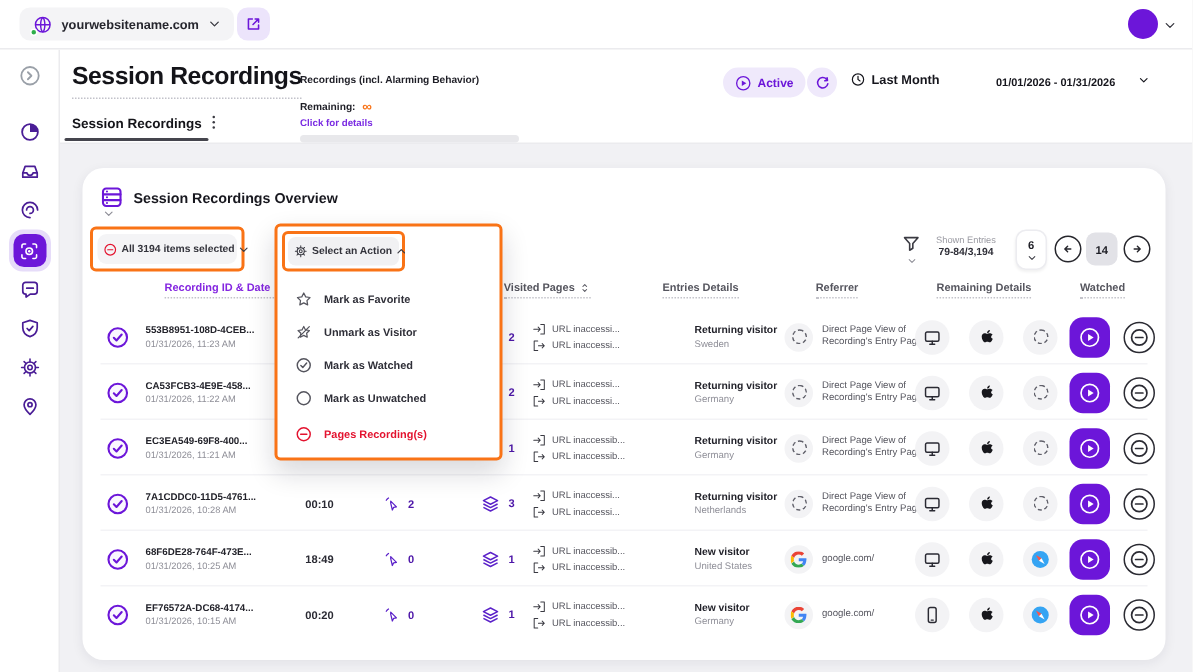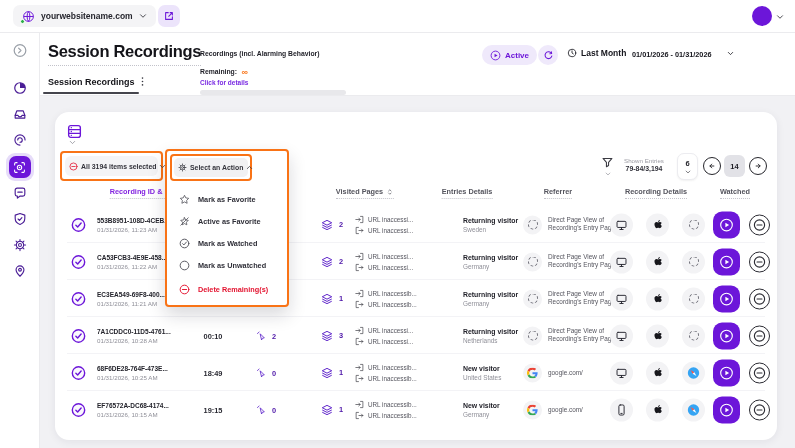--- a/index.html
+++ b/index.html
@@ -30,39 +30,39 @@
   .ptitle{position:absolute;left:8px;top:9px;font-size:16.5px;font-weight:800;letter-spacing:-.3px;color:#141419;border-bottom:1.5px dotted #c2c2ca;padding-bottom:4px}
   .remain{position:absolute;left:160px;top:9px;width:150px}
   .remain .rl{font-size:6.8px;font-weight:bold;color:#1e1e26}
   .remain .rv{font-size:9px;font-weight:800;color:#f97316;vertical-align:-1px}
   .remain .cfd{font-size:6.5px;font-weight:bold;color:#7a2be2;margin-top:1px;cursor:pointer}
   .remain .bar{margin-top:4px;width:146px;height:4.5px;background:#e8e8eb;border-radius:3px}
   .active-pill{position:absolute;left:442px;top:12px;height:20px;background:#efe9fb;border:none;border-radius:10px;display:flex;align-items:center;gap:4px;padding:0 8px;color:#6c16d9;font-size:8px;font-weight:bold;cursor:pointer}
   .refresh-btn{position:absolute;left:498px;top:12px;width:20px;height:20px;background:#efe9fb;border:none;border-radius:10px;color:#6c16d9;display:flex;align-items:center;justify-content:center;cursor:pointer}
   .period{position:absolute;left:527px;top:15px;display:flex;align-items:center;gap:4px;color:#16161d}
   .period .pl{font-size:8.5px;font-weight:bold}
-  .dates{position:absolute;left:592px;top:17px;display:flex;align-items:flex-start;gap:15px;font-size:7.3px;font-weight:bold;color:#16161d;cursor:pointer}
+  .dates{position:absolute;left:624px;top:17px;display:flex;align-items:flex-start;gap:15px;font-size:7.3px;font-weight:bold;color:#16161d;cursor:pointer}
   .ai-btn{position:absolute;left:672px;top:10px;width:72px;height:23px;background:#6c16d9;border:none;border-radius:8px;color:#fff;display:flex;align-items:center;justify-content:center;gap:5px;font-size:8px;font-weight:bold;cursor:pointer}
   .tab{position:absolute;left:8px;top:44px;font-size:9px;font-weight:bold;color:#141419;cursor:pointer}
   .kebab{position:absolute;left:97px;top:43px;color:#3a3a42;cursor:pointer}
   .tab-underline{position:absolute;left:3px;top:58.5px;width:96px;height:2.5px;background:#45454d;border-radius:2px}
 
   
   .card{position:absolute;left:55px;top:112px;width:722px;height:328px;background:#fff;border-radius:14px;box-shadow:0 2px 8px rgba(25,25,50,.07)}
   .ovh-ic{position:absolute;left:11px;top:11px;color:#6c16d9}
   .ovh-chev{position:absolute;left:14px;top:27px;color:#8d8d96}
   .ovh-title{position:absolute;left:34px;top:15px;font-size:9.5px;font-weight:800;color:#17171e}
 
   
   .selbox{position:absolute;left:5px;top:39px;width:103px;height:30px;border:2px solid #f97316;border-radius:4px;z-index:20;background:#fff}
   .sel-pill{position:absolute;inset:3px;background:#f4f4f6;border-radius:6px;display:flex;align-items:center;gap:3px;padding:0 4px;cursor:pointer}
   .sel-pill .stx{font-size:6.9px;font-weight:bold;color:#33333b;white-space:nowrap}
 
   
-  .action-popup{position:absolute;left:110px;top:37px;width:124px;height:158px;border:2.5px solid #f97316;border-radius:4px;background:#fff;box-shadow:0 8px 18px rgba(20,20,40,.16);z-index:30}
+  .action-popup{position:absolute;left:128px;top:37px;width:152px;height:158px;border:2.5px solid #f97316;border-radius:4px;background:#fff;box-shadow:0 8px 18px rgba(20,20,40,.16);z-index:30}
   .action-btn-box{position:absolute;left:3px;top:3px;width:82px;height:27px;border:2px solid #f97316;border-radius:4px}
   .action-pill{position:absolute;inset:2px;background:#f1f1f3;border-radius:5px;display:flex;align-items:center;gap:3px;padding:0 4px;cursor:pointer}
   .action-pill .atx{font-size:6.9px;font-weight:bold;color:#33333b;white-space:nowrap}
   .mitem{position:absolute;left:0;width:100%;height:20px;display:flex;align-items:center;gap:8px;padding-left:12px;cursor:pointer;color:#55555e}
   .mitem .mtx{font-size:7.3px;font-weight:bold;color:#2f2f38;white-space:nowrap}
   .mitem.danger{color:#e3132f}
   .mitem.danger .mtx{color:#e3132f}
 
   
   .funnel{position:absolute;left:546px;top:44px;color:#3a3a42;cursor:pointer}
@@ -440,20 +440,21 @@
     <div class="tab-underline"></div>
   </section>
 
   <main class="card">
     <svg class="ovh-ic" width="17" height="17">
         <use href="#i-db"></use>
       </svg>
     <svg class="ovh-chev" width="7" height="7">
         <use href="#i-chevd"></use>
       </svg>
+    <h2 class="ovh-title">Session Recordings Overview</h2>
 
     <div class="selbox">
       <div class="sel-pill">
         <svg width="9" height="9" style="color:#e3132f;flex:none">
             <use href="#i-minusc"></use>
           </svg>
         <span class="stx">All 3194 items selected</span>
         <svg width="7" height="7" style="color:#3a3a42;flex:none">
             <use href="#i-chevd"></use>
           </svg>
@@ -500,21 +501,21 @@
           <use href="#i-sort"></use>
         </svg>
     </div>
     <div class="th" style="left:412px">
         <span>Entries Details</span>
       </div>
     <div class="th" style="left:503px">
         <span>Referrer</span>
       </div>
     <div class="th" style="left:601px">
-        <span>Recording Details</span>
+        <span>Remaining Details</span>
       </div>
     <div class="th" style="left:680px">
         <span>Watched</span>
       </div>
 
     <div class="tbody">
 
       <div class="row" style="top:0">
         <span class="cell cb">
             <svg width="15" height="15">
@@ -882,21 +883,21 @@
       <div class="row" style="top:185px">
         <span class="cell cb">
             <svg width="15" height="15">
               <use href="#i-cbcheck"></use>
             </svg>
           </span>
         <div class="cell idc">
             <div class="rid">EF76572A-DC68-4174...</div>
             <div class="rdate">01/31/2026, 10:15 AM</div>
           </div>
-        <div class="cell durc">19:15</div>
+        <div class="cell durc">00:20</div>
         <div class="cell clkc">
             <svg width="11" height="11">
               <use href="#i-click"></use>
             </svg>
             <span class="cnum">0</span>
           </div>
         <div class="cell pgc">
             <svg width="12" height="12">
               <use href="#i-layers"></use>
             </svg>
@@ -970,35 +971,35 @@
       <div class="mitem" style="top:38px">
         <svg width="11" height="11">
             <use href="#i-star"></use>
           </svg>
         <span class="mtx">Mark as Favorite</span>
       </div>
       <div class="mitem" style="top:60px">
         <svg width="11" height="11">
             <use href="#i-staroff"></use>
           </svg>
-        <span class="mtx">Active as Favorite</span>
+        <span class="mtx">Unmark as Visitor</span>
       </div>
       <div class="mitem" style="top:82px">
         <svg width="11" height="11">
             <use href="#i-checkc"></use>
           </svg>
         <span class="mtx">Mark as Watched</span>
       </div>
       <div class="mitem" style="top:104px">
         <svg width="11" height="11">
             <use href="#i-circle"></use>
           </svg>
         <span class="mtx">Mark as Unwatched</span>
       </div>
       <div class="mitem danger" style="top:128px">
         <svg width="11" height="11">
             <use href="#i-minusc"></use>
           </svg>
-        <span class="mtx">Delete Remaining(s)</span>
+        <span class="mtx">Pages Recording(s)</span>
       </div>
     </div>
   </main>
 </div>
 
 </body></html>

